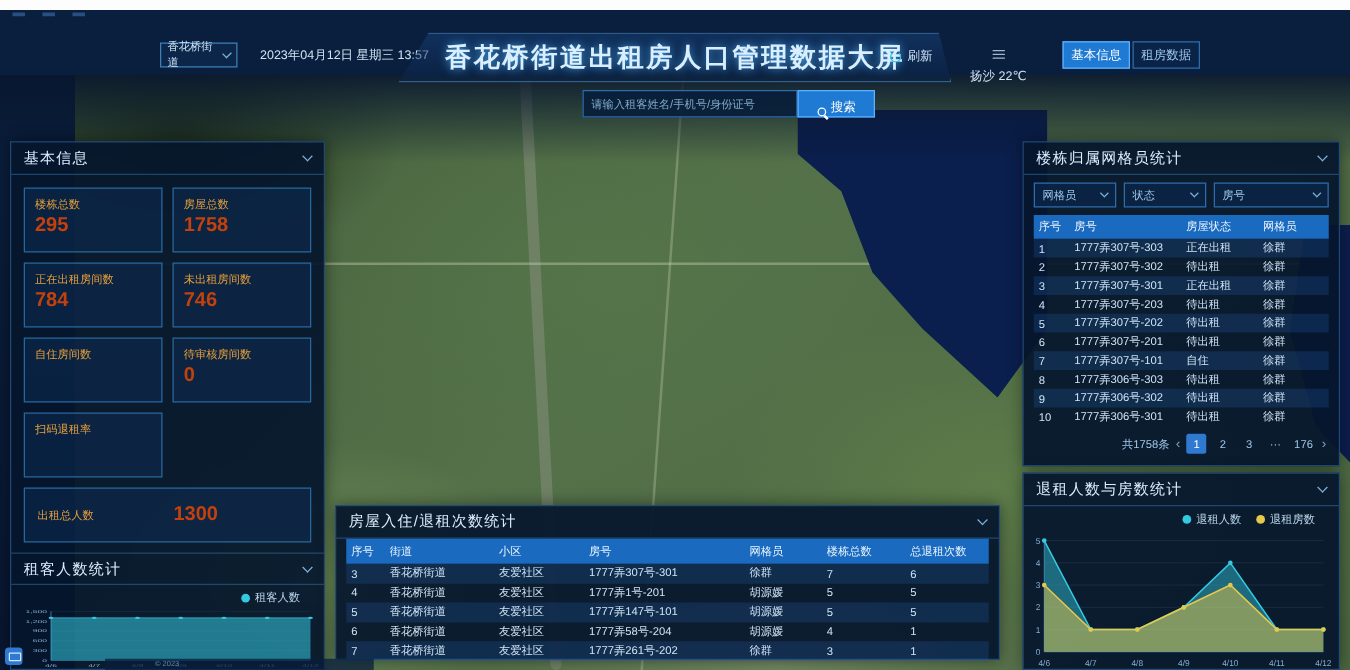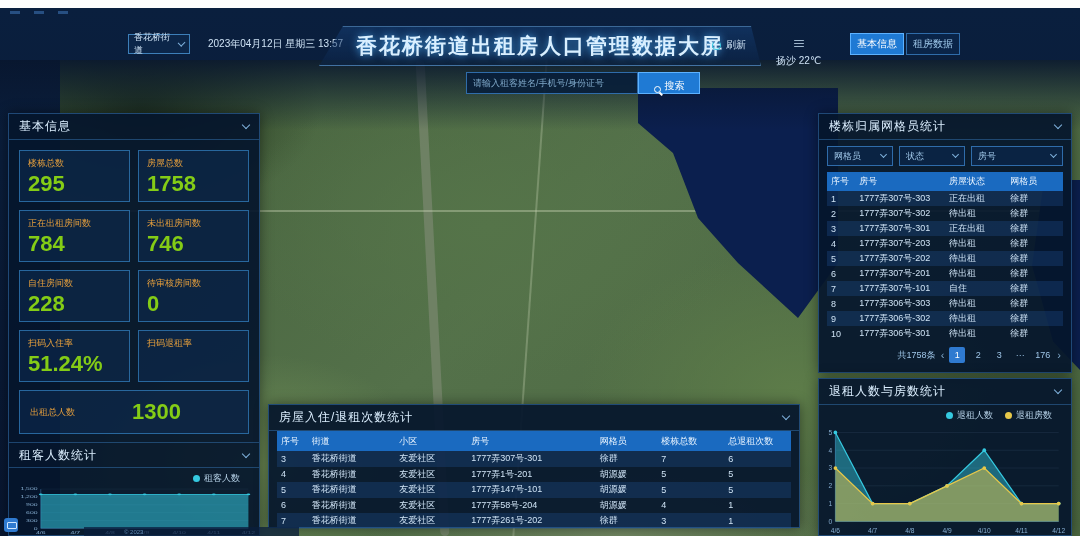--- a/index.html
+++ b/index.html
@@ -56,21 +56,21 @@
 
   
   .panel { position:absolute; background:rgba(5,21,44,.93); border:1px solid rgba(52,115,178,.55); z-index:10; display:flex; flex-direction:column; box-shadow:0 0 12px rgba(0,0,0,.45); }
   .p-head { display:flex; align-items:center; justify-content:space-between; height:26px; padding:0 10px; font-size:12px; color:#dcefff; border-bottom:1px solid rgba(52,115,178,.5); flex:none; letter-spacing:1px; }
   .chev { width:6px; height:6px; border-right:1.5px solid #7fb1dc; border-bottom:1.5px solid #7fb1dc; transform:rotate(45deg); display:inline-block; margin-top:-3px; cursor:pointer; }
 
   #left-panel { left:8px; top:105px; width:252px; height:423px; }
   .stat-grid { display:grid; grid-template-columns:1fr 1fr; gap:8px; padding:10px 10px 0 10px; }
   .stat-card { height:52px; border:1px solid rgba(48,120,180,.8); background:rgba(16,48,90,.45); padding:6px 8px; }
   .stat-label { font-size:9px; color:#e8a03c; }
-  .stat-value { font-size:22px; font-weight:bold; color:#84cc16; line-height:1.1; margin-top:2px; }
+  .stat-value { font-size:16px; font-weight:bold; color:#c2410c; line-height:1.1; margin-top:2px; }
   .total-card { margin:8px 10px 0 10px; height:44px; border:1px solid rgba(48,120,180,.8); background:rgba(16,48,90,.45); display:flex; align-items:center; padding:0 10px; }
   .total-card .stat-value { flex:1; text-align:center; margin-top:0; }
   .sub-head { margin-top:8px; border-top:1px solid rgba(52,115,178,.5); }
   .legend-row { display:flex; justify-content:flex-end; gap:12px; padding:4px 19px 0 0; font-size:9px; color:#bcd8ee; flex:none; }
   .legend-item { display:flex; align-items:center; gap:4px; }
   .dot { width:7px; height:7px; border-radius:50%; display:inline-block; }
   .chart-svg { width:100%; flex:1; }
 
   
   .t-head,.t-row { display:flex; align-items:center; font-size:9px; }
@@ -181,29 +181,24 @@
         <div class="stat-card">
           <div class="stat-label">正在出租房间数</div>
           <div class="stat-value">784</div>
         </div>
         <div class="stat-card">
           <div class="stat-label">未出租房间数</div>
           <div class="stat-value">746</div>
         </div>
         <div class="stat-card">
           <div class="stat-label">自住房间数</div>
-          <div class="stat-value">228</div>
         </div>
         <div class="stat-card">
           <div class="stat-label">待审核房间数</div>
           <div class="stat-value">0</div>
-        </div>
-        <div class="stat-card">
-          <div class="stat-label">扫码入住率</div>
-          <div class="stat-value">51.24%</div>
         </div>
         <div class="stat-card">
           <div class="stat-label">扫码退租率</div>
         </div>
       </div>
     <div class="total-card">
       <span class="stat-label">出租总人数</span>
       <span class="stat-value">1300</span>
     </div>
     <div class="p-head sub-head">

